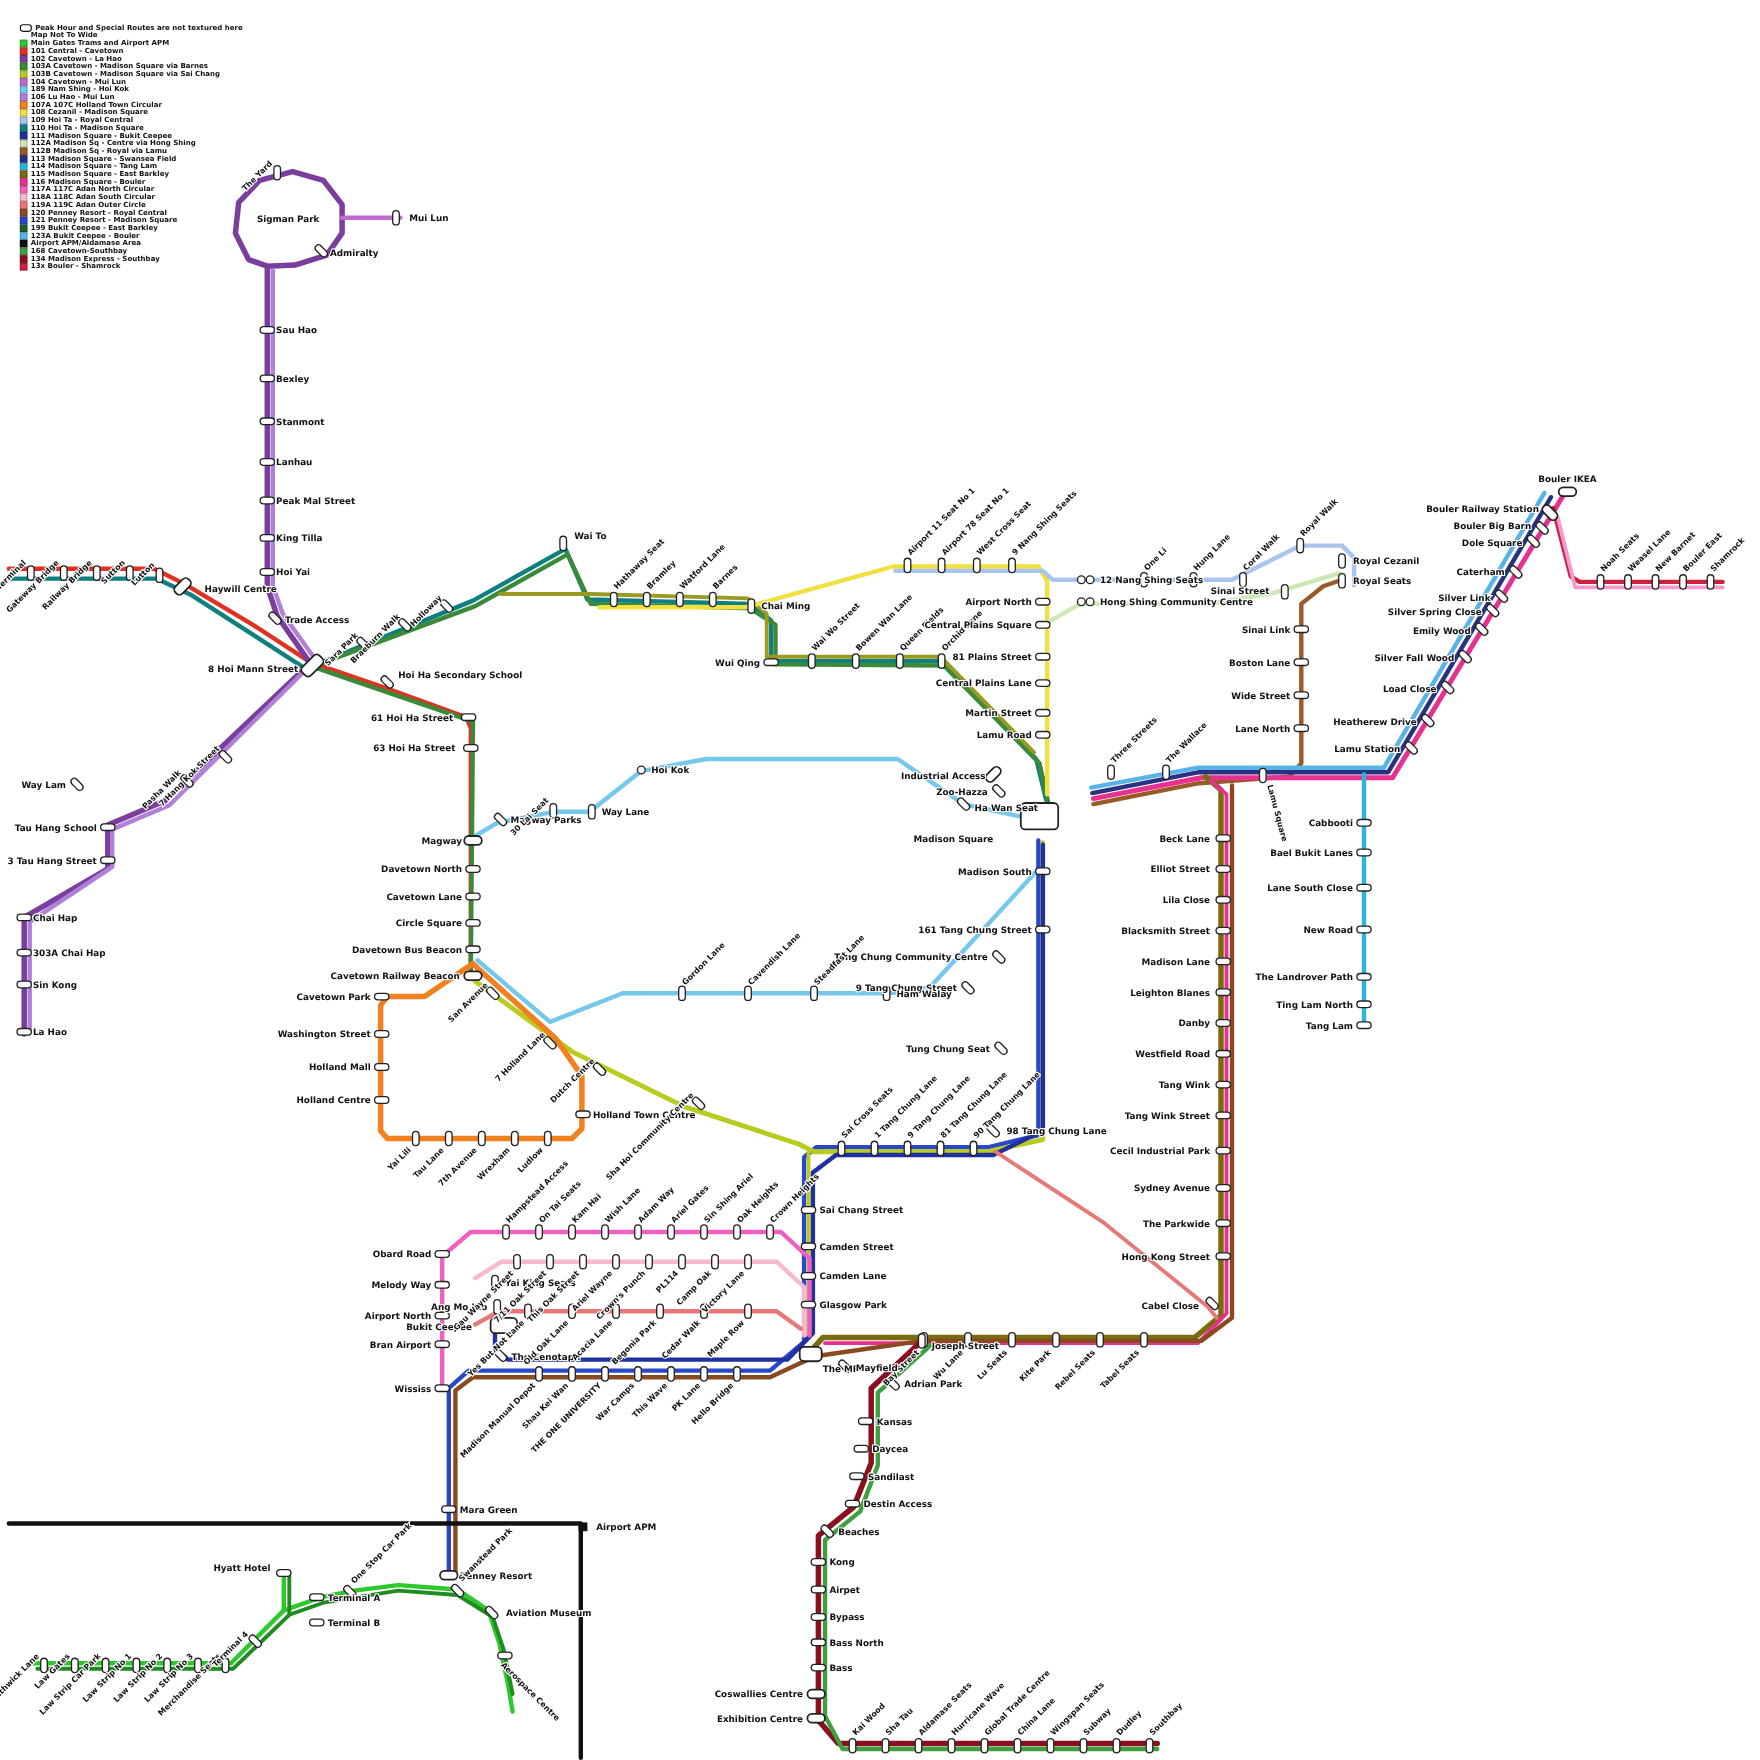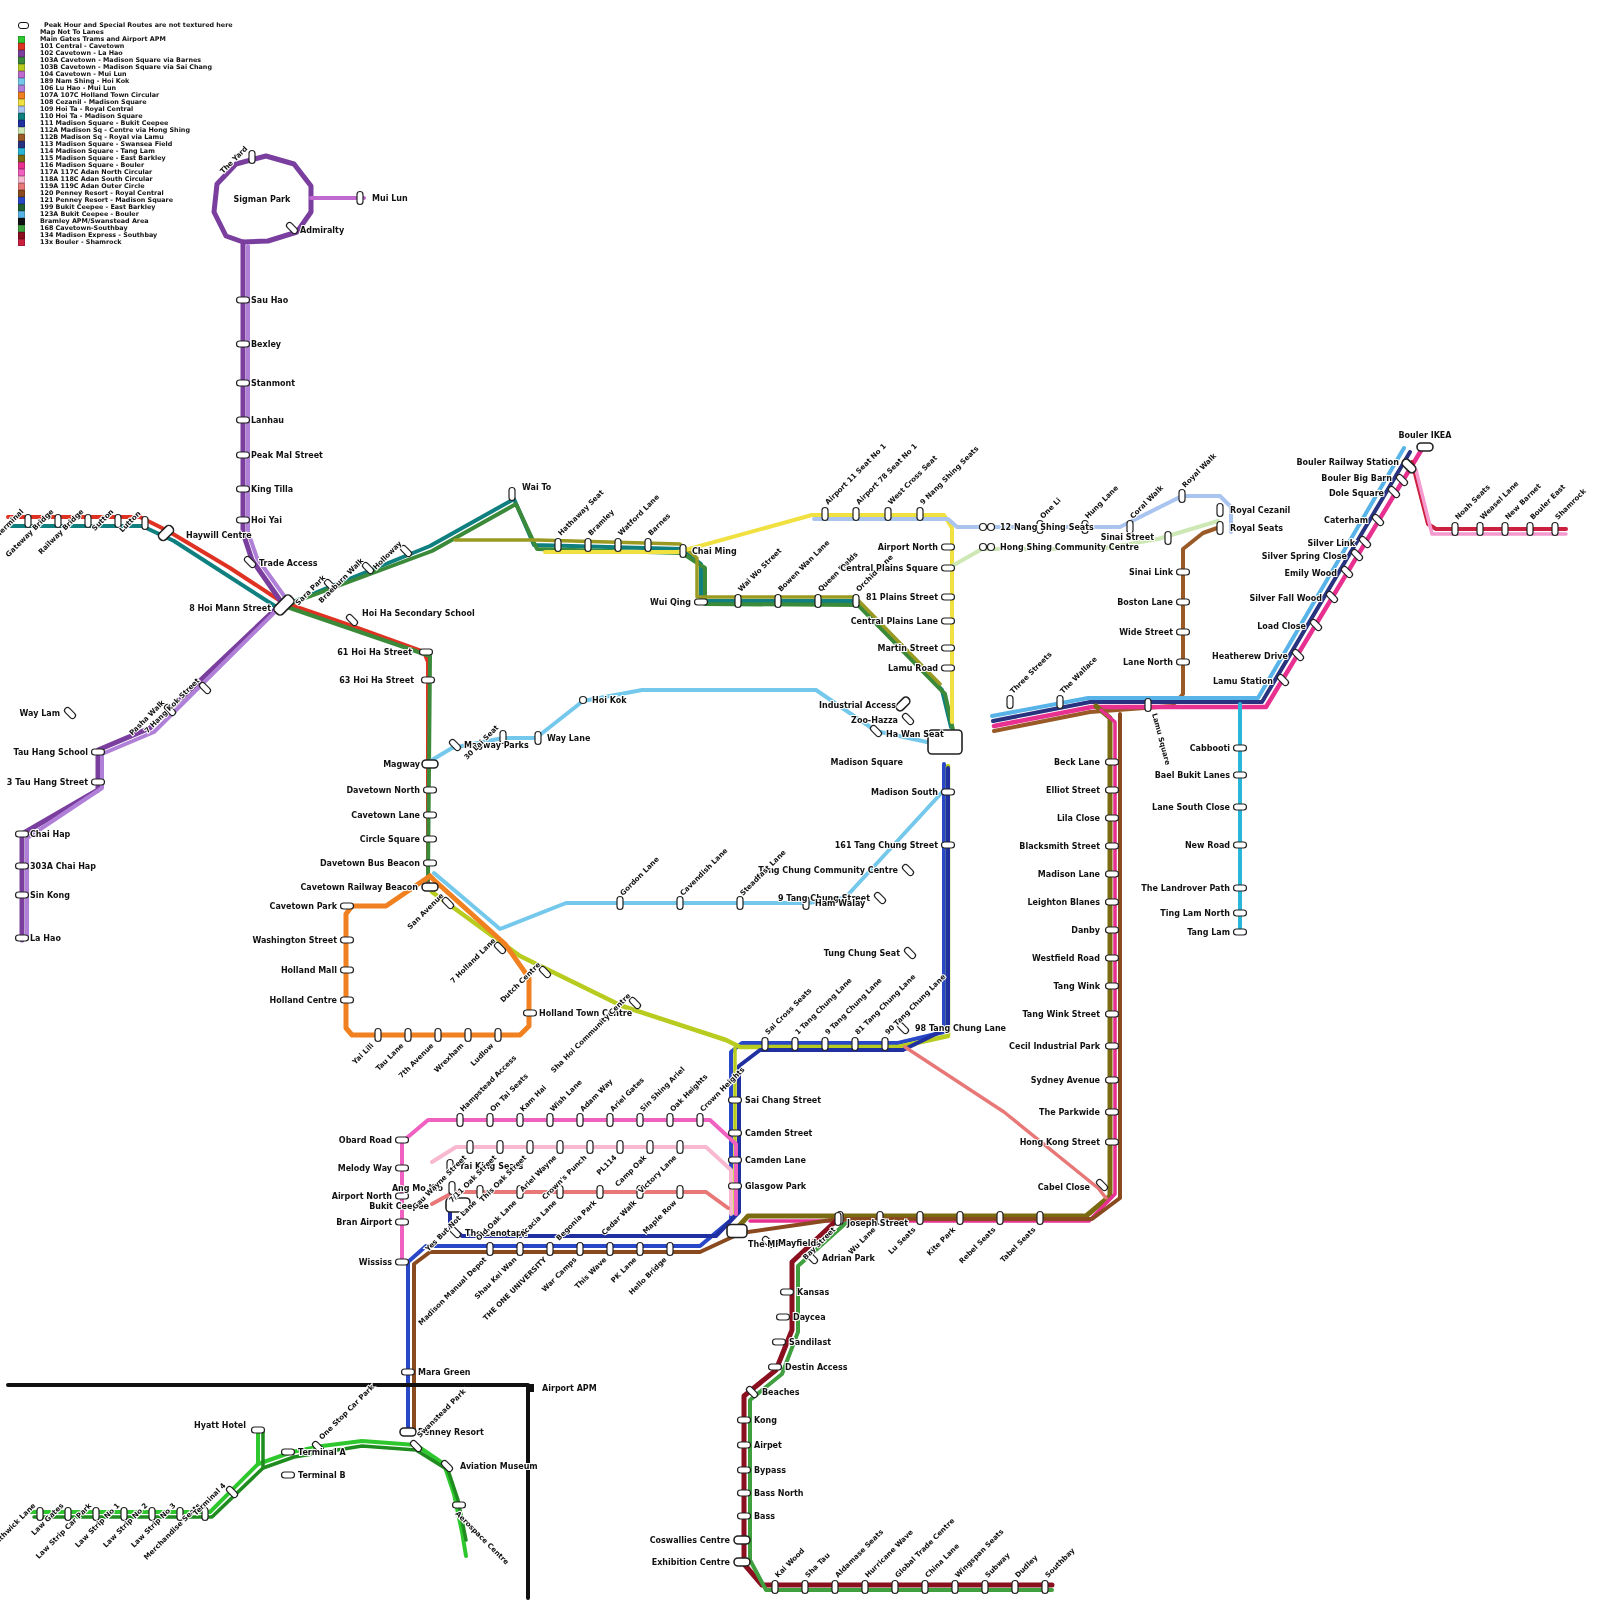--- a/index.html
+++ b/index.html
@@ -3,21 +3,21 @@
 <meta charset="utf-8">
 <style>
   html,body{margin:0;padding:0;background:#ffffff;}
   #stage{position:relative;width:1600px;height:1600px;background:#ffffff;overflow:hidden;
          font-family:"DejaVu Sans",sans-serif;}
   #map-svg{position:absolute;left:0;top:0;}
   #map-svg text{font-family:"DejaVu Sans",sans-serif;font-weight:700;fill:#111;
                 paint-order:stroke;stroke:#ffffff;stroke-width:2px;}
   #legend{position:absolute;left:18px;top:22px;width:290px;z-index:5;
           font-size:6.4px;line-height:6.8px;font-weight:700;color:#111;}
-  .lg-row{display:flex;align-items:center;gap:15px;white-space:nowrap;}
+  .lg-row{display:flex;align-items:center;gap:3px;white-space:nowrap;}
   .lg-sw{display:inline-block;width:5px;height:5px;border:0.5px solid #00000033;flex:0 0 auto;}
   .lg-pill{display:inline-block;width:9px;height:5px;border:1px solid #111;border-radius:3px;
            background:#fff;flex:0 0 auto;}
 </style>
 </head>
 <body>
 
 <div id="stage">
   <svg id="map-svg" width="1600" height="1600" viewBox="0 0 1600 1600">
       <path d="M8 517 L140 517 L168 531 L230 568 L282 602 L352 626 L424 652 L428 662 L428 886" fill="none" stroke="#e03222" stroke-width="4" stroke-linejoin="round" stroke-linecap="round"></path>
@@ -554,21 +554,21 @@
       <text x="542" y="1391" font-size="8" text-anchor="start" transform="">Airport APM</text>
     </svg>
 
   <div id="legend">
     <div class="lg-row">
       <span class="lg-pill"></span>
       <span>Peak Hour and Special Routes are not textured here</span>
     </div>
     <div class="lg-row">
       <span class="lg-sw" style="visibility:hidden"></span>
-      <span>Map Not To Lanes</span>
+      <span>Map Not To Wide</span>
     </div>
     <div class="lg-row">
       <span class="lg-sw" id="tram-swatch" style="background: rgb(46, 200, 46);"></span>
       <span>Main Gates Trams and Airport APM</span>
     </div>
     <div id="legend-list">
         <div class="lg-row">
           <span class="lg-sw" style="background: rgb(224, 50, 34);"></span>
           <span>101 Central - Cavetown</span>
         </div>
@@ -663,21 +663,21 @@
         <div class="lg-row">
           <span class="lg-sw" style="background: rgb(32, 96, 48);"></span>
           <span>199 Bukit Ceepee - East Barkley</span>
         </div>
         <div class="lg-row">
           <span class="lg-sw" style="background: rgb(88, 180, 232);"></span>
           <span>123A Bukit Ceepee - Bouler</span>
         </div>
         <div class="lg-row">
           <span class="lg-sw" style="background: rgb(17, 17, 17);"></span>
-          <span>Bramley APM/Swanstead Area</span>
+          <span>Airport APM/Aldamase Area</span>
         </div>
         <div class="lg-row">
           <span class="lg-sw" style="background: rgb(64, 160, 64);"></span>
           <span>168 Cavetown-Southbay</span>
         </div>
         <div class="lg-row">
           <span class="lg-sw" style="background: rgb(138, 16, 32);"></span>
           <span>134 Madison Express - Southbay</span>
         </div>
         <div class="lg-row">

